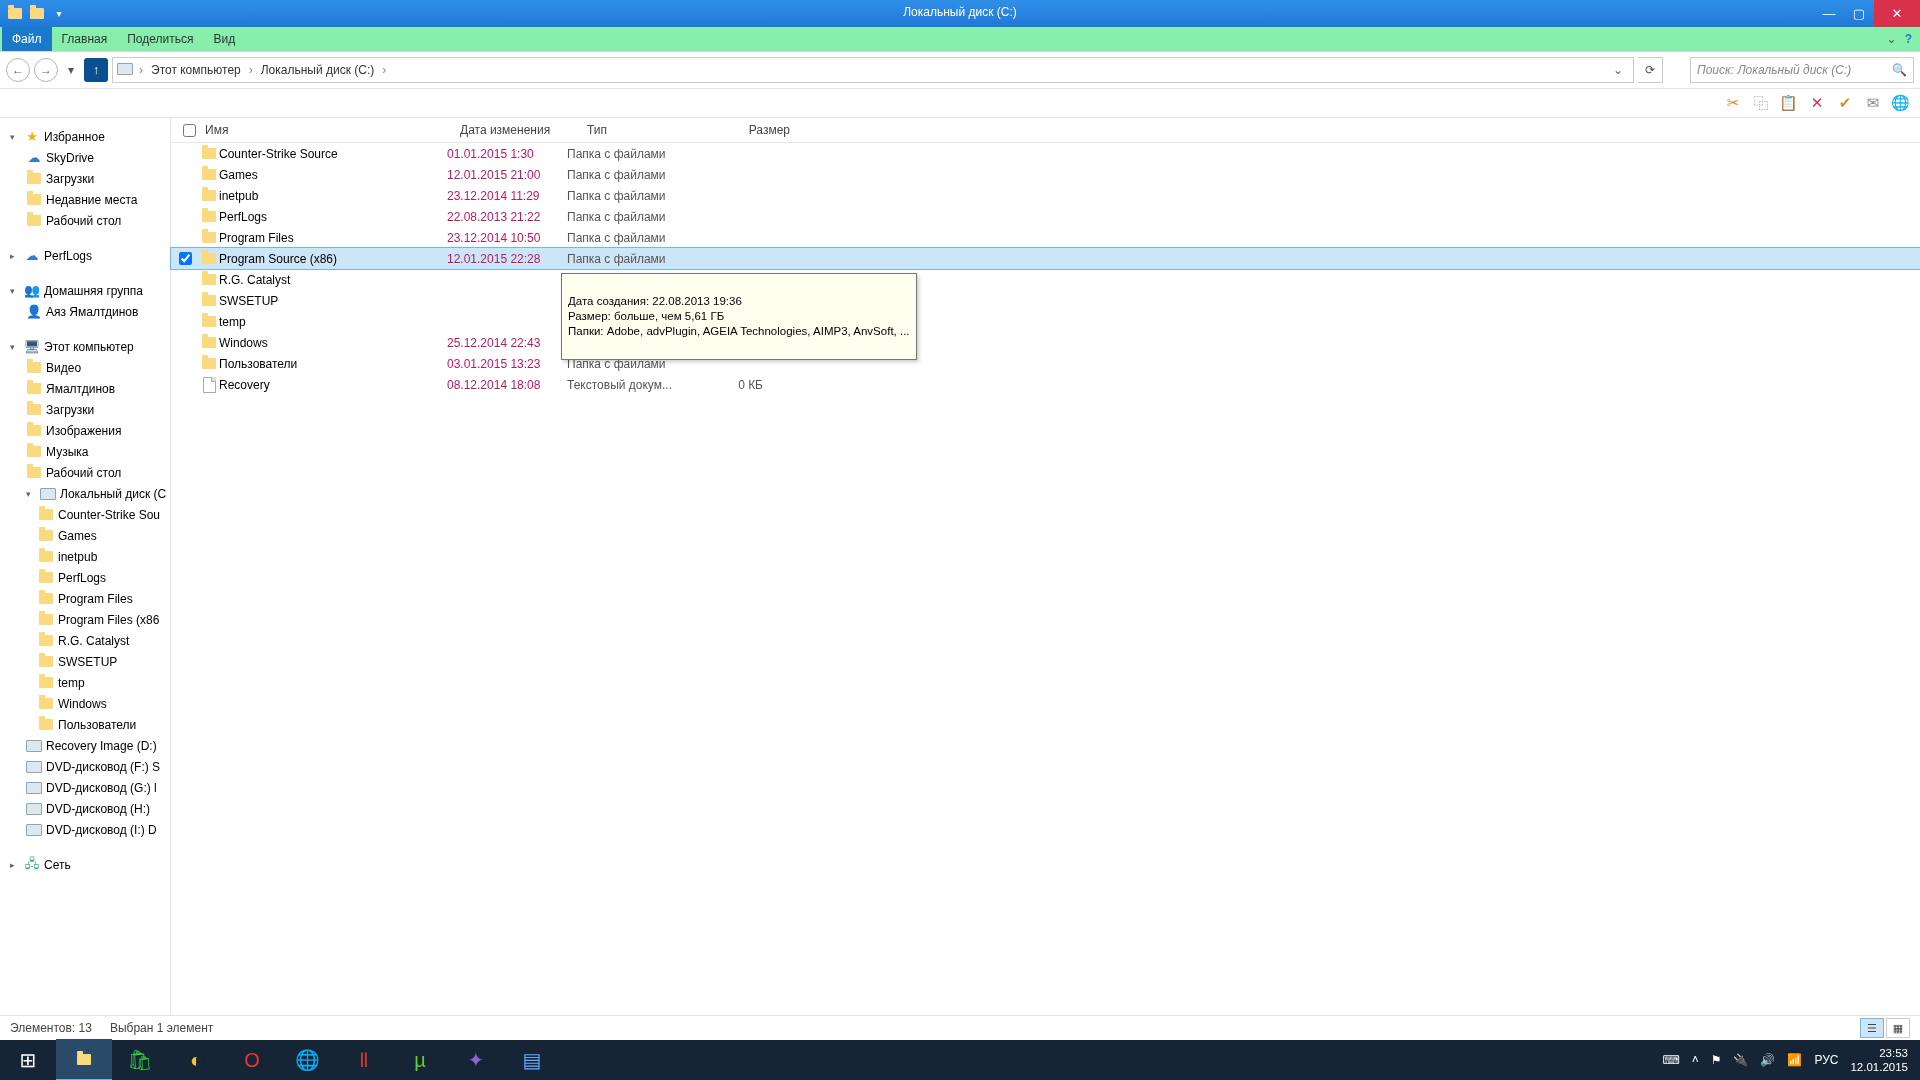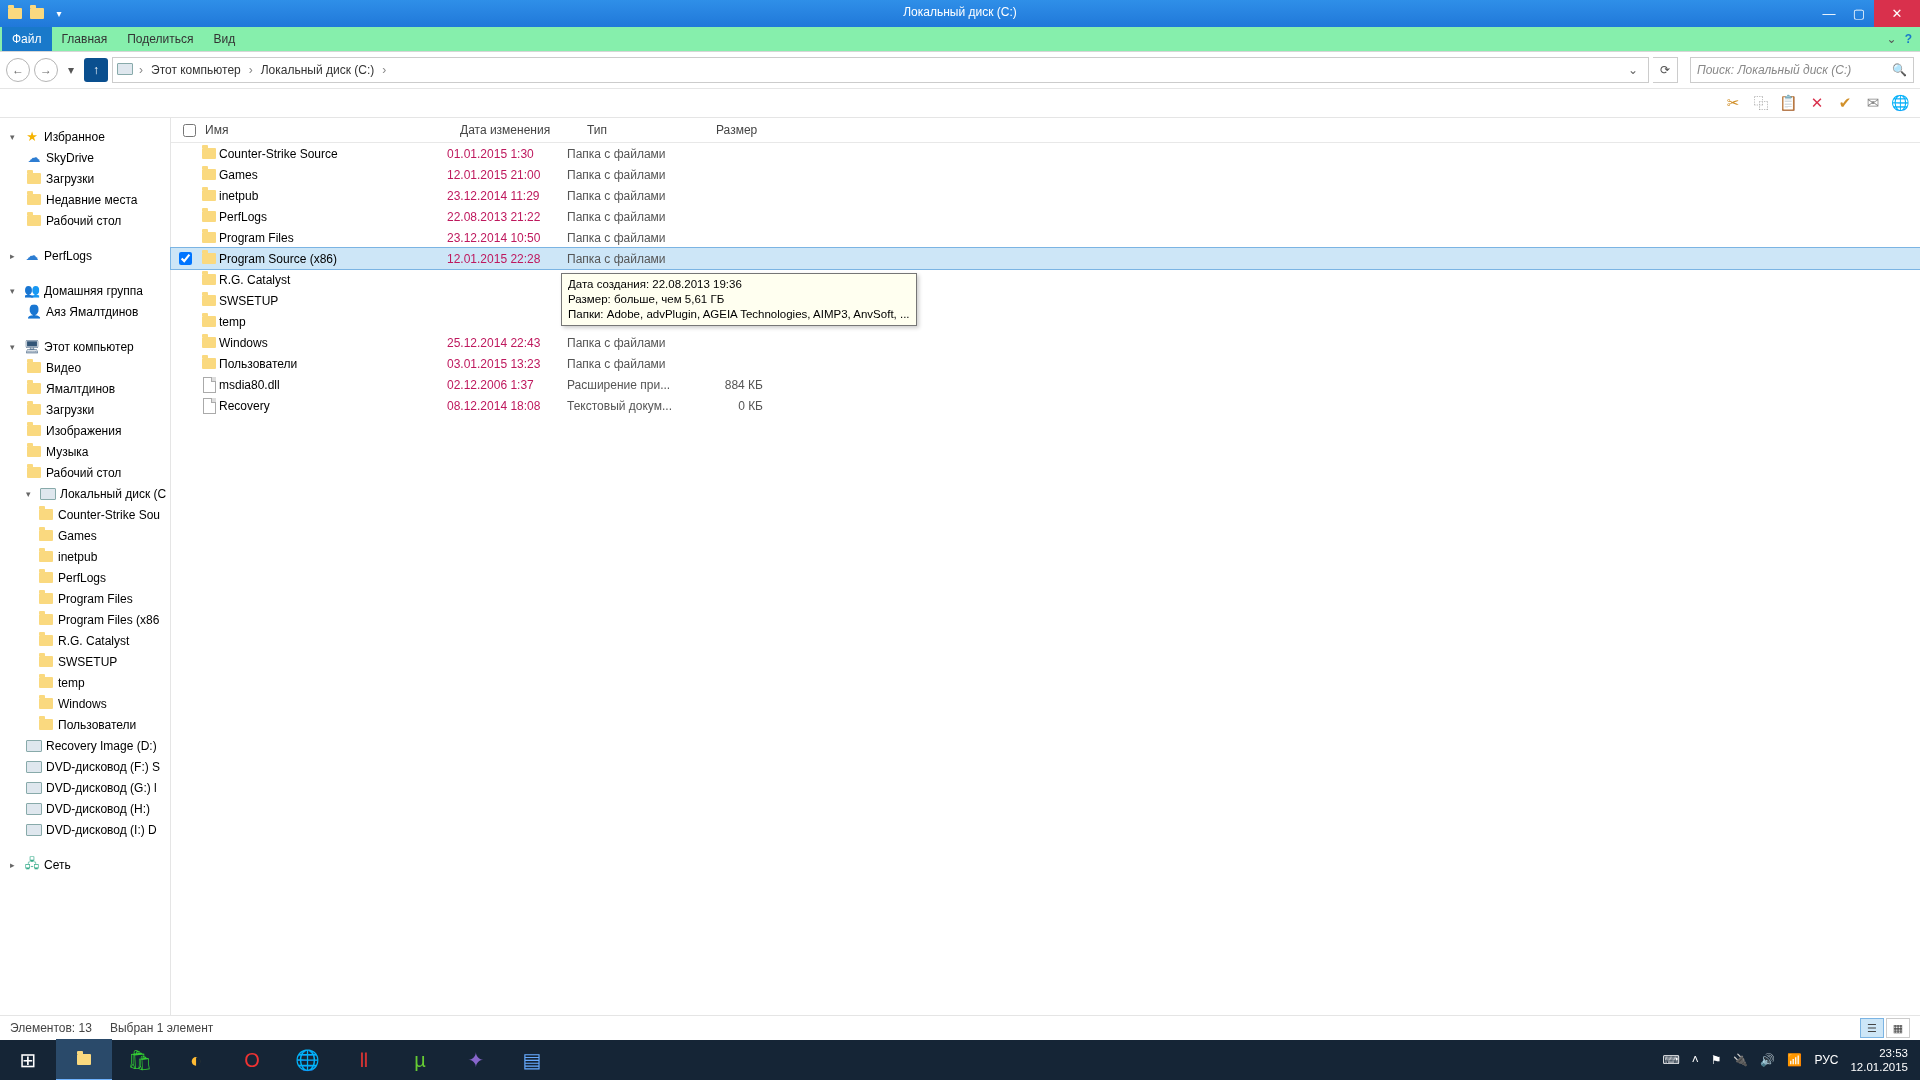--- a/index.html
+++ b/index.html
@@ -19,21 +19,21 @@
   
   .navbar{height:28px;background:#fff;display:flex;align-items:center;padding:4px 6px;gap:4px;border-bottom:1px solid #e5e5e5}
   .navbtn{width:22px;height:22px;border:1px solid #b5b5b5;border-radius:50%;display:flex;align-items:center;justify-content:center;color:#666;font-size:12px}
   .navbtn.sq{border-radius:2px;width:18px;height:18px;border:none;color:#555}
   .uplogo{width:24px;height:24px;background:#0a4f8f;border-radius:3px;display:flex;align-items:center;justify-content:center;color:#fff;font-weight:bold}
   .addr{flex:1;height:24px;border:1px solid #ccc;display:flex;align-items:center;padding:0 4px;gap:4px;font-size:12px;color:#333}
   .addr .crumb{padding:0 2px}
   .addr .sep{color:#888;padding:0 2px}
   .addr .dd{margin-left:auto;color:#666;padding:0 6px}
   .refresh{width:24px;height:24px;border:1px solid #ccc;border-left:none;display:flex;align-items:center;justify-content:center;color:#555}
-  .search{width:210px;height:24px;border:1px solid #ccc;margin-left:8px;display:flex;align-items:center;padding:0 6px;color:#888;font-style:italic;position:relative}
+  .search{width:210px;height:24px;border:1px solid #ccc;margin-left:23px;display:flex;align-items:center;padding:0 6px;color:#888;font-style:italic;position:relative}
   .search .mag{position:absolute;right:6px;font-style:normal;color:#888}
   
   .toolbar{height:28px;background:#fff;border-bottom:1px solid #e5e5e5;display:flex;align-items:center;justify-content:flex-end;padding-right:8px;gap:6px}
   .toolbar .tbtn{width:22px;height:22px;display:flex;align-items:center;justify-content:center;font-size:15px}
   
   .main{display:flex;height:928px}
   .navpane{width:166px;border-right:1px solid #e5e5e5;overflow:hidden;padding:8px 0 0 4px;font-size:12px}
   .navitem{display:flex;align-items:center;height:21px;padding-left:6px;gap:4px;white-space:nowrap;overflow:hidden}
   .navitem.sub{padding-left:22px}
   .navitem.sub2{padding-left:34px}
@@ -45,31 +45,31 @@
   .cloud{color:#2d7dd2}
   .net{color:#3a8}
   
   .files{flex:1;position:relative}
   .colhdr{height:24px;border-bottom:1px solid #e8e8e8;display:flex;align-items:center;font-size:12px;color:#444;padding-left:8px}
   .colhdr .chk{width:20px}
   .colhdr .c{border-right:1px solid transparent;padding-left:6px}
   .c-name{width:248px}
   .c-date{width:120px}
   .c-type{width:122px}
-  .c-size{width:74px;padding-right:6px}
+  .c-size{width:74px;text-align:right;padding-right:6px}
   .row{height:21px;display:flex;align-items:center;padding-left:8px;font-size:12px}
   .row .chk{width:20px;display:flex;align-items:center}
   .row .chk input{margin:0}
   .row .ic{width:20px;display:flex;align-items:center;justify-content:center}
   .row .name{width:228px;white-space:nowrap;overflow:hidden}
   .row .date{width:120px;color:#be185d}
   .row .type{width:122px;color:#555;white-space:nowrap;overflow:hidden;text-overflow:ellipsis}
   .row .size{width:74px;text-align:right;color:#555;padding-right:6px}
   .row.sel{background:#cde6f7;outline:1px solid #7bb4e3}
-  .tooltip{position:absolute;left:390px;top:155px;background:#fffff0;border:1px solid #767676;box-shadow:2px 2px 4px rgba(0,0,0,.2);padding:3px 6px;font-size:11.5px;line-height:15px;white-space:nowrap;max-width:370px;overflow:hidden}
+  .tooltip{position:absolute;left:390px;top:155px;background:#fffff0;border:1px solid #767676;box-shadow:2px 2px 4px rgba(0,0,0,.2);padding:20px 6px;font-size:11.5px;line-height:15px;white-space:nowrap;max-width:370px;overflow:hidden}
   
   .status{position:absolute;left:0;right:0;bottom:40px;height:24px;border-top:1px solid #e5e5e5;background:#fff;display:flex;align-items:center;padding:0 10px;font-size:12px;color:#444;gap:18px}
   .status .views{margin-left:auto;display:flex;gap:2px}
   .status .views div{width:22px;height:18px;border:1px solid #ccc;display:flex;align-items:center;justify-content:center;font-size:11px}
   .status .views div.on{background:#cde6f7;border-color:#7bb4e3}
   
   .taskbar{position:absolute;left:0;right:0;bottom:0;height:40px;background:#152536;display:flex;align-items:center}
   .taskbar .tb{width:56px;height:40px;display:flex;align-items:center;justify-content:center;color:#fff;font-size:20px}
   .taskbar .tb.active{background:#2a4a6a;border-bottom:2px solid #6fb3ff}
   .taskbar .tray{margin-left:auto;display:flex;align-items:center;color:#fff;gap:12px;padding-right:12px;font-size:12px}
@@ -470,30 +470,20 @@
         </div>
         <div class="row">
           <div class="chk"></div>
           <div class="ic">
             <span class="folder-glyph"></span>
           </div>
           <div class="name">Пользователи</div>
           <div class="date">03.01.2015 13:23</div>
           <div class="type">Папка с файлами</div>
           <div class="size"></div>
-        </div>
-        <div class="row">
-          <div class="chk"></div>
-          <div class="ic">
-            <span class="file-glyph"></span>
-          </div>
-          <div class="name">msdia80.dll</div>
-          <div class="date">02.12.2006 1:37</div>
-          <div class="type">Расширение при...</div>
-          <div class="size">884 КБ</div>
         </div>
         <div class="row">
           <div class="chk"></div>
           <div class="ic">
             <span class="file-glyph"></span>
           </div>
           <div class="name">Recovery</div>
           <div class="date">08.12.2014 18:08</div>
           <div class="type">Текстовый докум...</div>
           <div class="size">0 КБ</div>

